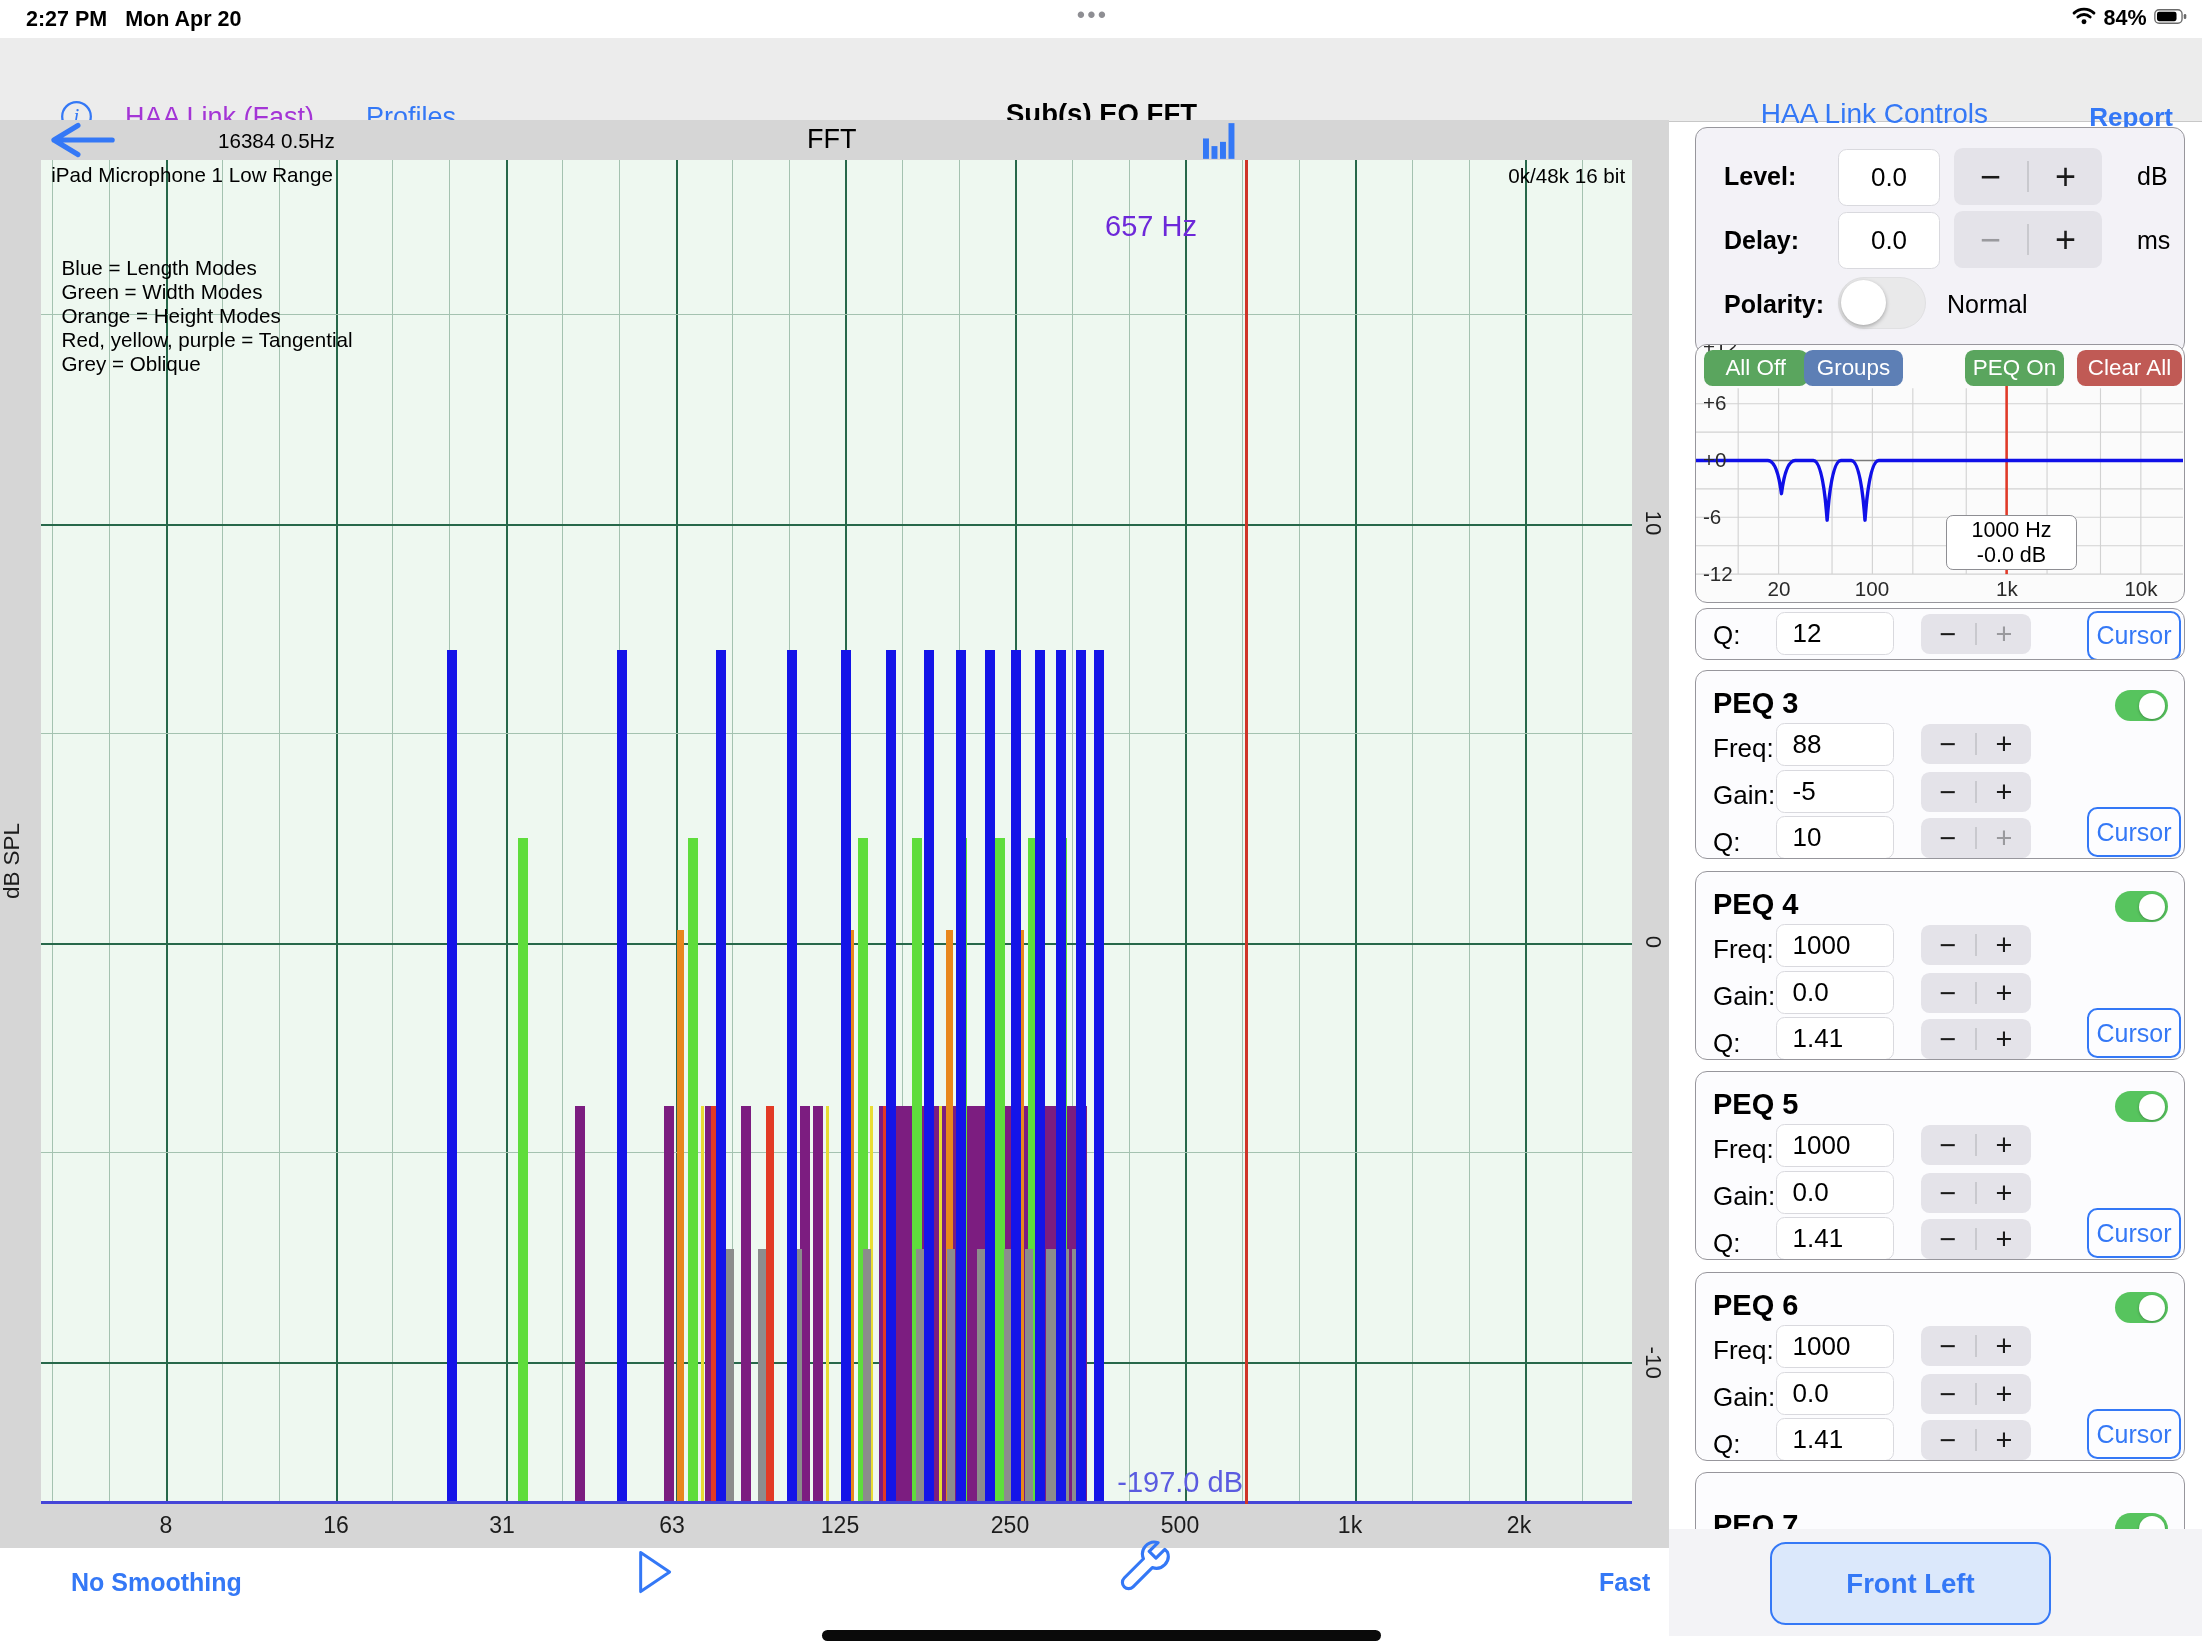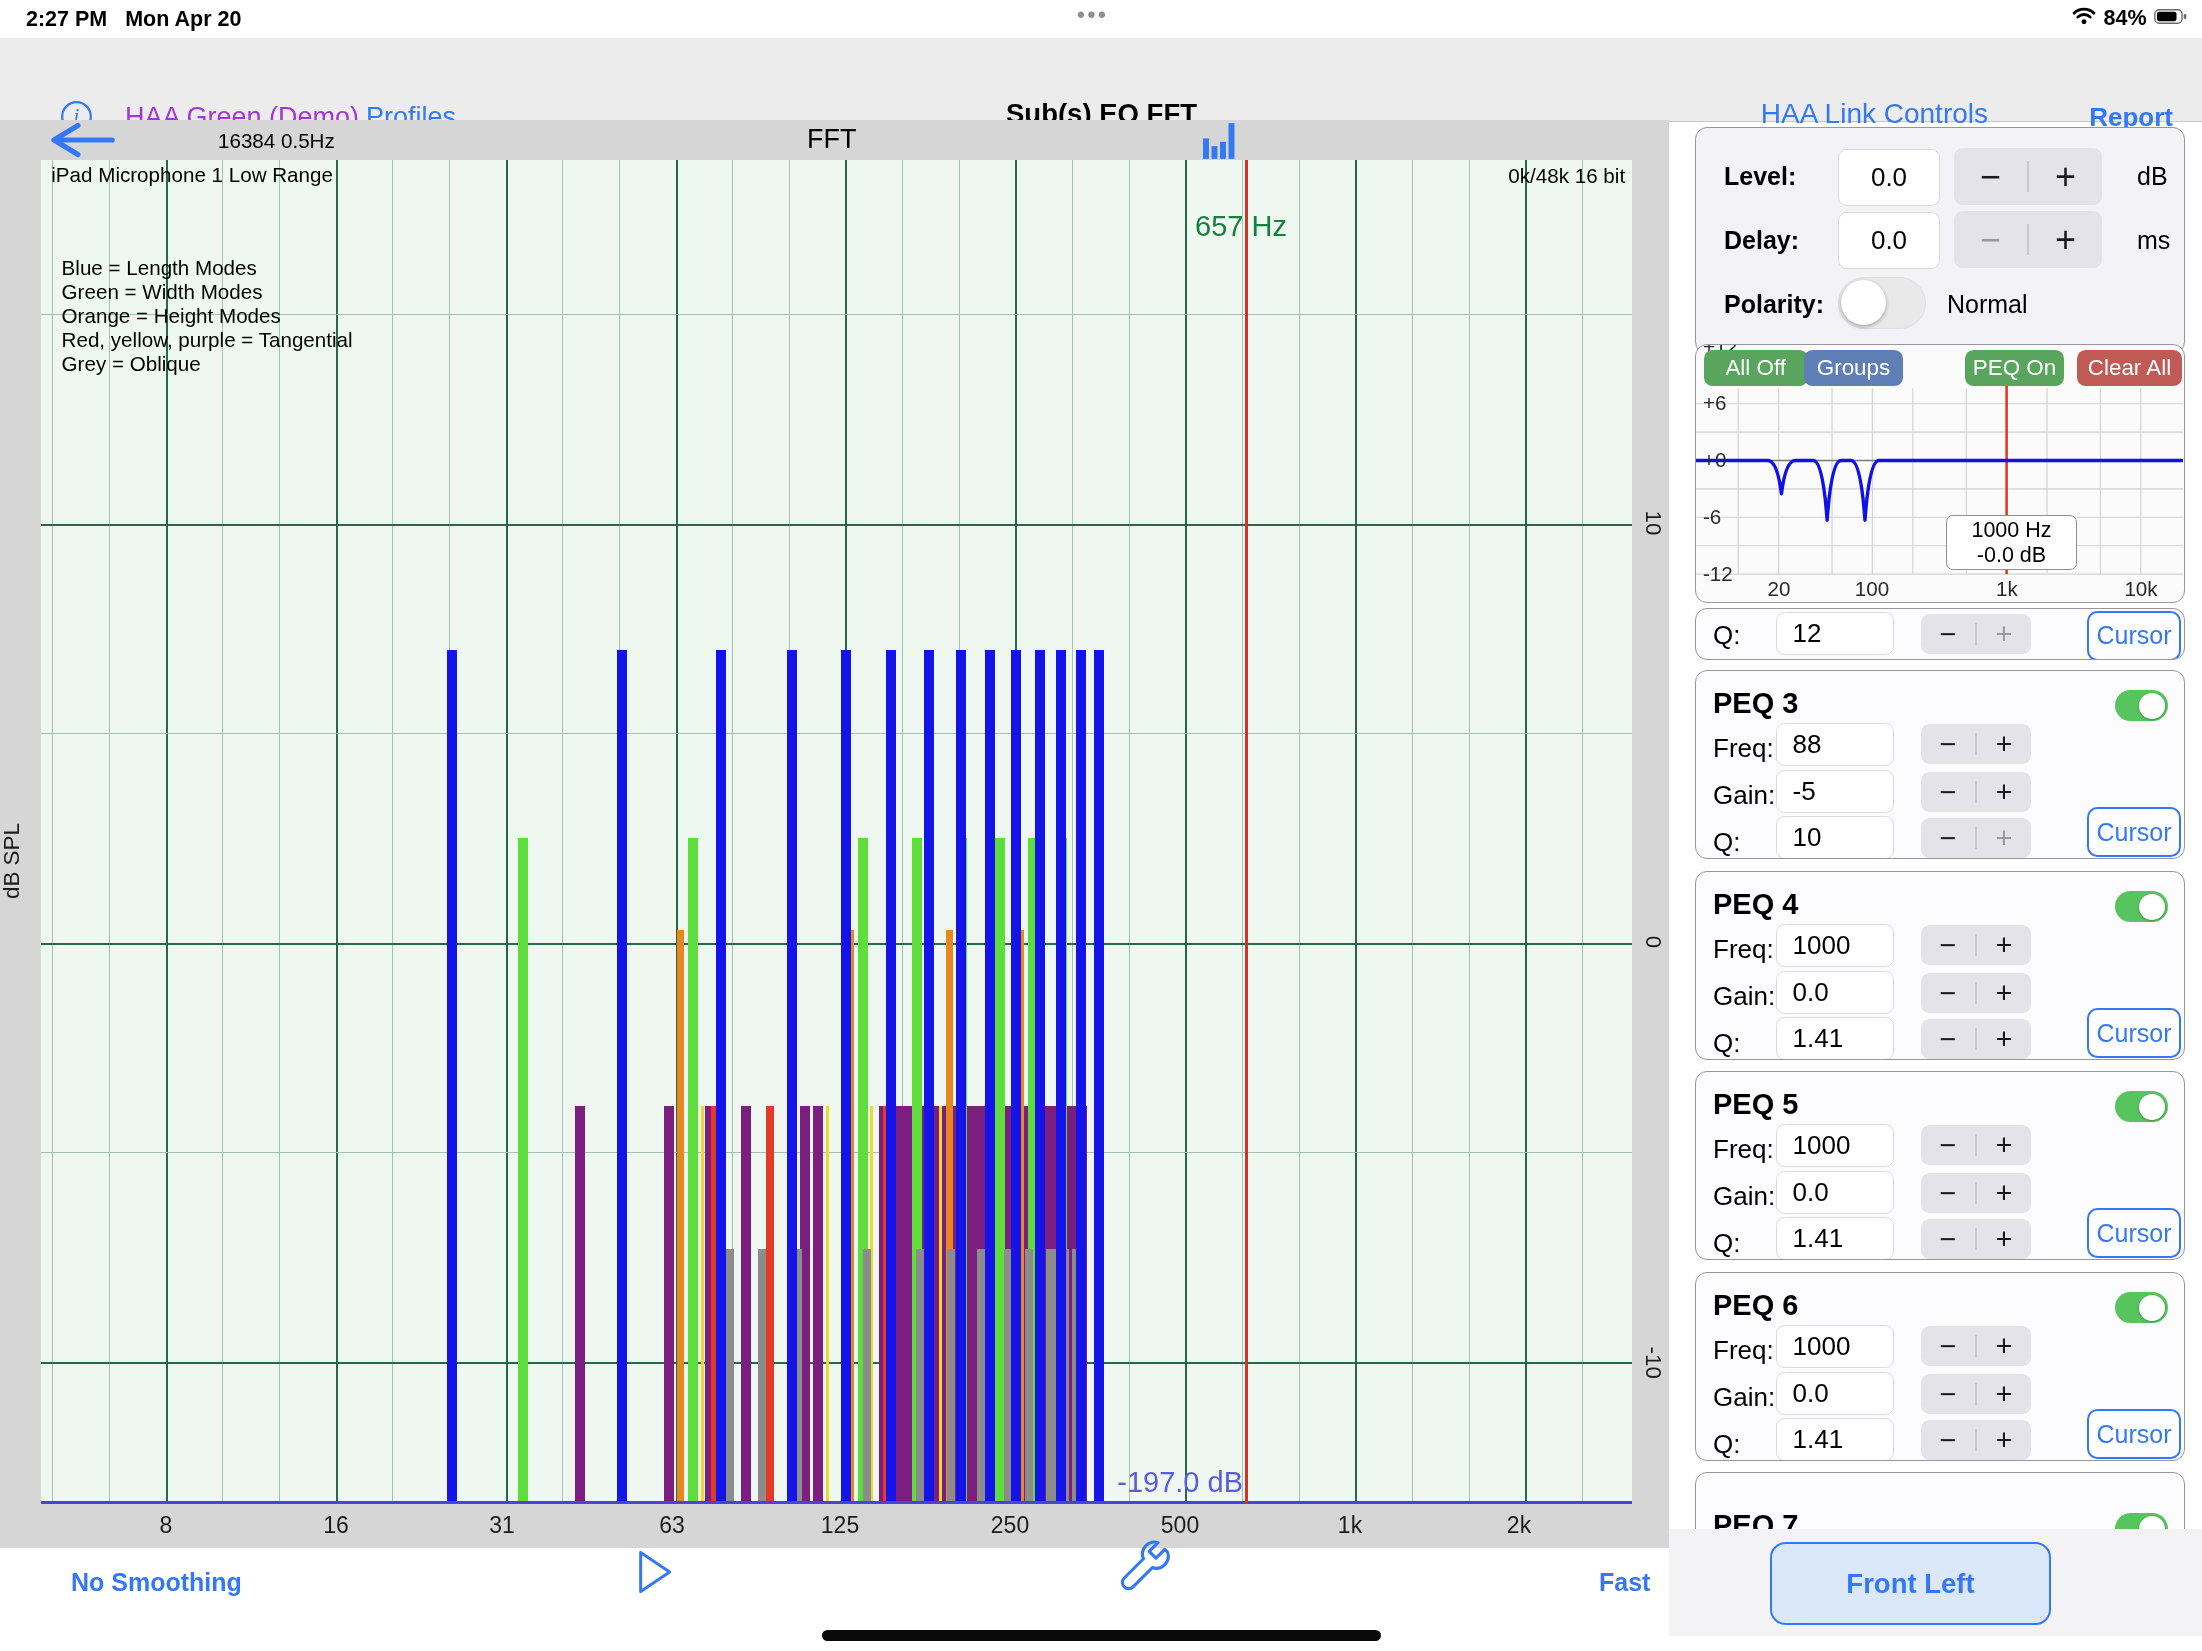--- a/index.html
+++ b/index.html
@@ -32,21 +32,21 @@
   .vgrid{position:absolute;top:0;bottom:0;width:0.9px;background:#a4c2b0;}
   .vgrid.major{width:1.7px;background:#27684a;}
   .hgrid{position:absolute;left:0;right:0;height:0.9px;background:#a4c2b0;}
   .hgrid.major{height:1.7px;background:#27684a;}
   .bar{position:absolute;}
   #fft-baseline{left:0;bottom:0;width:1591px;height:3.4px;background:#4545d8;position:absolute;}
   #fft-cursor-line{position:absolute;top:0;bottom:0;width:2.6px;background:#cf3428;}
   #mic-label{left:10.3px;top:3.4px;font-size:20.6px;position:absolute;}
   #samplerate{right:6.9px;top:4.3px;font-size:20.6px;position:absolute;margin-left:36px;}
   #legend{left:20.6px;top:96px;font-size:20.6px;line-height:24px;position:absolute;}
-  #cursor-freq{left:1154px;top:50px;font-size:29px;color:#15803d;position:absolute;}
+  #cursor-freq{left:1064px;top:50px;font-size:29px;color:#6d28d9;position:absolute;}
   #cursor-db{right:389px;bottom:5.2px;font-size:29px;color:#5b5be0;position:absolute;}
   #xaxis-strip{left:0;top:1383px;width:1669px;height:45px;position:absolute;}
   .xtick{position:absolute;top:8.6px;transform:translateX(-50%);font-size:23px;color:#1c1c1c;}
   #ylabel-left{left:-0.9px;top:779px;transform:rotate(-90deg);transform-origin:top left;font-size:22.4px;color:#1c1c1c;position:absolute;}
   .r-ylab{position:absolute;left:1638px;width:29px;text-align:center;transform:rotate(90deg);font-size:22.4px;color:#1c1c1c;}
 
   
   #bottombar{left:0;top:1549px;width:1669px;height:102px;background:#fff;}
   #smoothing{left:26px;top:19px;font-size:25px;font-weight:600;position:absolute;margin-left:45px;}
   #speed{left:1599px;top:19px;font-size:25px;font-weight:600;position:absolute;}
@@ -121,21 +121,21 @@
     </div>
   </div>
 
   <div class="abs" id="navbar">
     <span class="abs" style="left:60px;top:62px;">
       <svg width="33" height="33" viewBox="0 0 38 38">
           <circle cx="19" cy="19" r="16.5" stroke="#3478f6" stroke-width="2.6" fill="none"></circle>
           <text x="19" y="27" text-anchor="middle" font-size="24" font-style="italic" font-family="Liberation Serif,serif" fill="#3478f6">i</text>
         </svg>
     </span>
-    <span id="nav-app">HAA Green (Demo)</span>
+    <span id="nav-app">HAA Link (Fast)</span>
     <span id="nav-profiles" class="blue navtxt">Profiles</span>
     <span id="nav-title">Sub(s) EQ FFT</span>
     <span id="nav-controls" class="blue">HAA Link Controls</span>
     <span id="nav-report" class="blue">Report</span>
   </div>
 
   <div class="abs" id="chart-frame">
     <div class="abs" id="chart-header">
       <span class="abs" style="left:45px;top:1.7px;">
         <svg width="71" height="36" viewBox="0 0 82 42">

